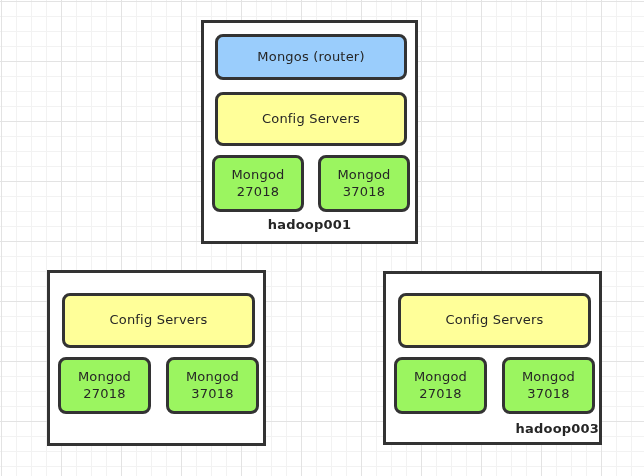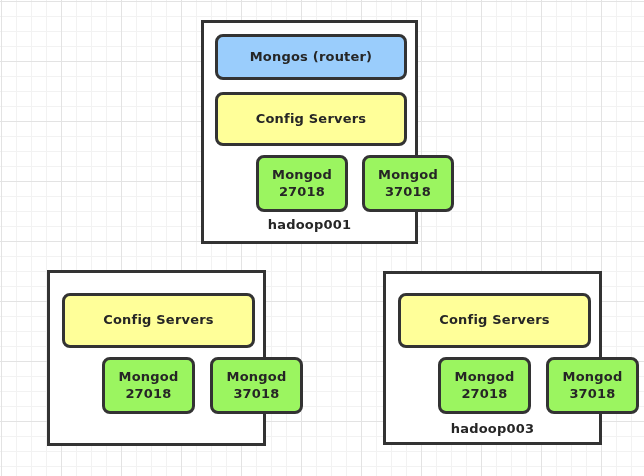--- a/index.html
+++ b/index.html
@@ -53,31 +53,31 @@
     position: absolute;
     box-sizing: border-box;
     border: 3px solid #333333;
     border-radius: 8px;
     display: flex;
     align-items: center;
     justify-content: center;
     text-align: center;
     color: #262626;
     font-size: 13px;
-    font-weight: bold;
+    font-weight: normal;
     line-height: 1.25;
     letter-spacing: 0.2px;
   }
   .node .node-text {
     display: block;
     white-space: pre-line;
   }
   .node.router  { background: #9acdfc; }
   .node.config  { background: #ffff99; }
-  .node.shard   { background: #9bf560; margin-left: 44px; }
+  .node.shard   { background: #9bf560; }
 </style>
 </head>
 <body>
 
 <div id="canvas" style="width: 644px; height: 476px;">
   <div id="hosts-layer">
       <div class="host" style="left: 201px; top: 20px; width: 217px; height: 224px;">
         <div class="node router" style="left: 11px; top: 11px; width: 192px; height: 46px; background: rgb(154, 205, 252);">
           <span class="node-text">Mongos (router)</span>
         </div>
@@ -112,16 +112,16 @@
           <span class="node-text">Config Servers</span>
         </div>
         <div class="node shard" style="left: 8px; top: 83px; width: 93px; height: 57px; background: rgb(155, 245, 96);">
           <span class="node-text">Mongod
 27018</span>
         </div>
         <div class="node shard" style="left: 116px; top: 83px; width: 93px; height: 57px; background: rgb(155, 245, 96);">
           <span class="node-text">Mongod
 37018</span>
         </div>
-        <div class="host-label" style="top: 147px;">hadoop003</div>
+        <div class="host-label" style="top: 147px; text-align: right;">hadoop003</div>
       </div>
     </div>
 </div>
 
 </body></html>

